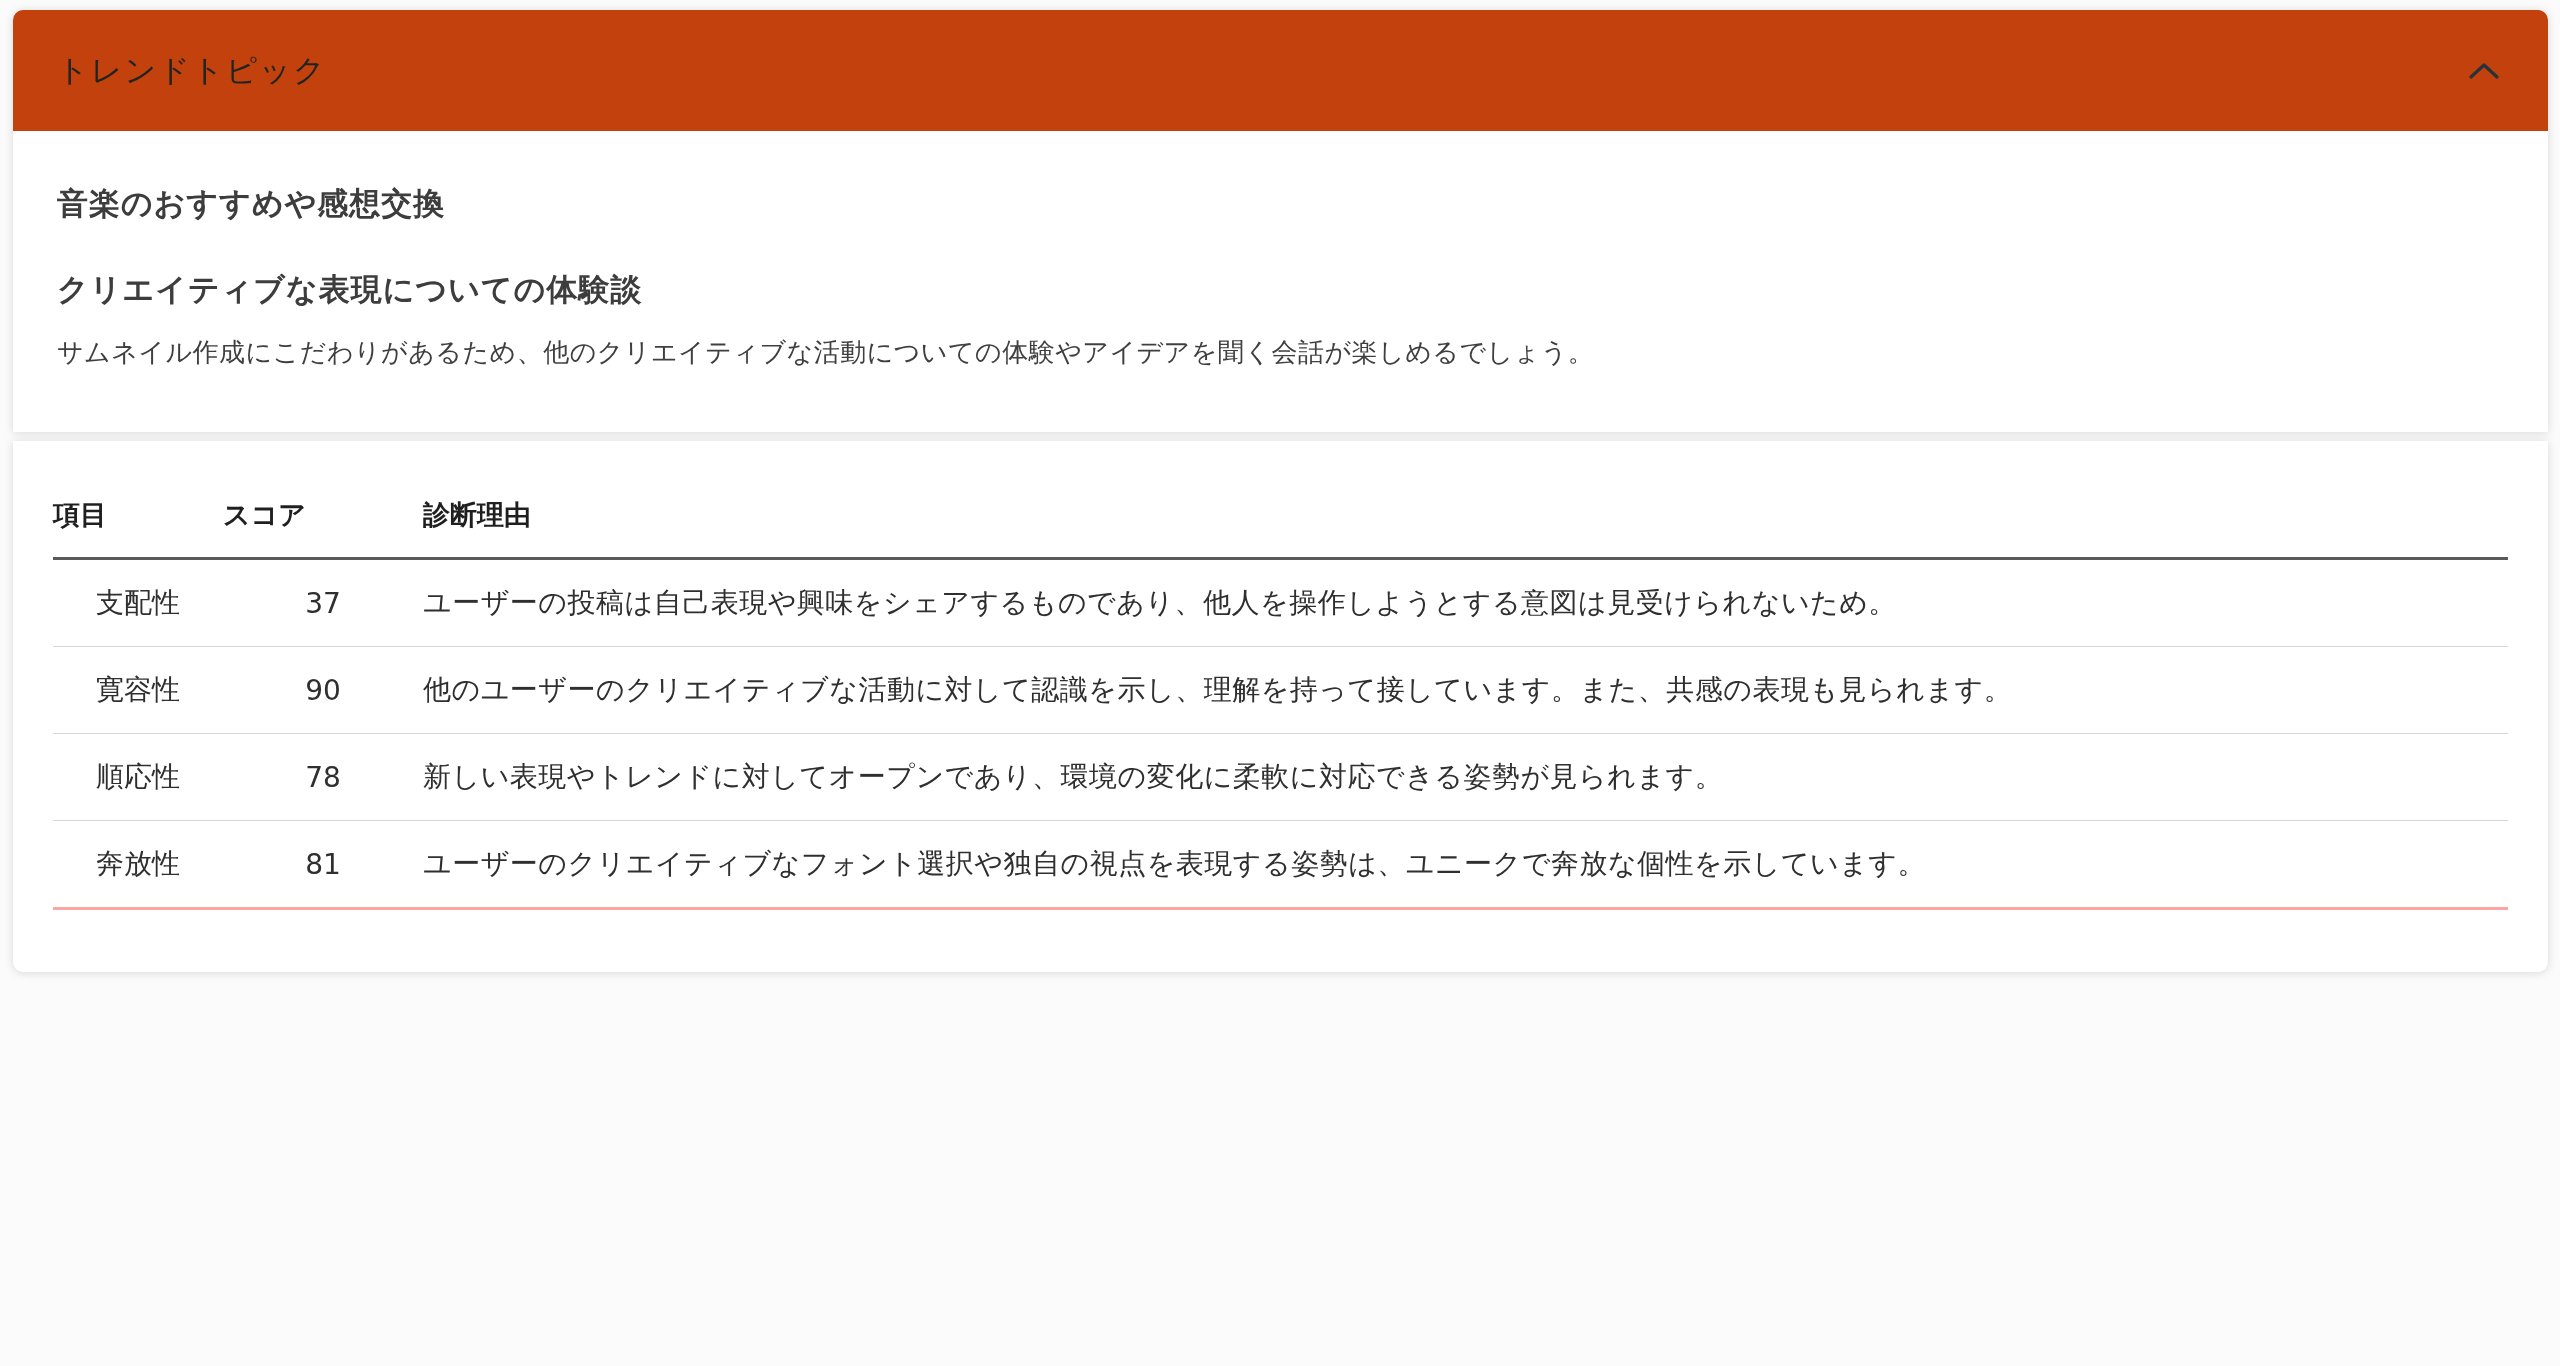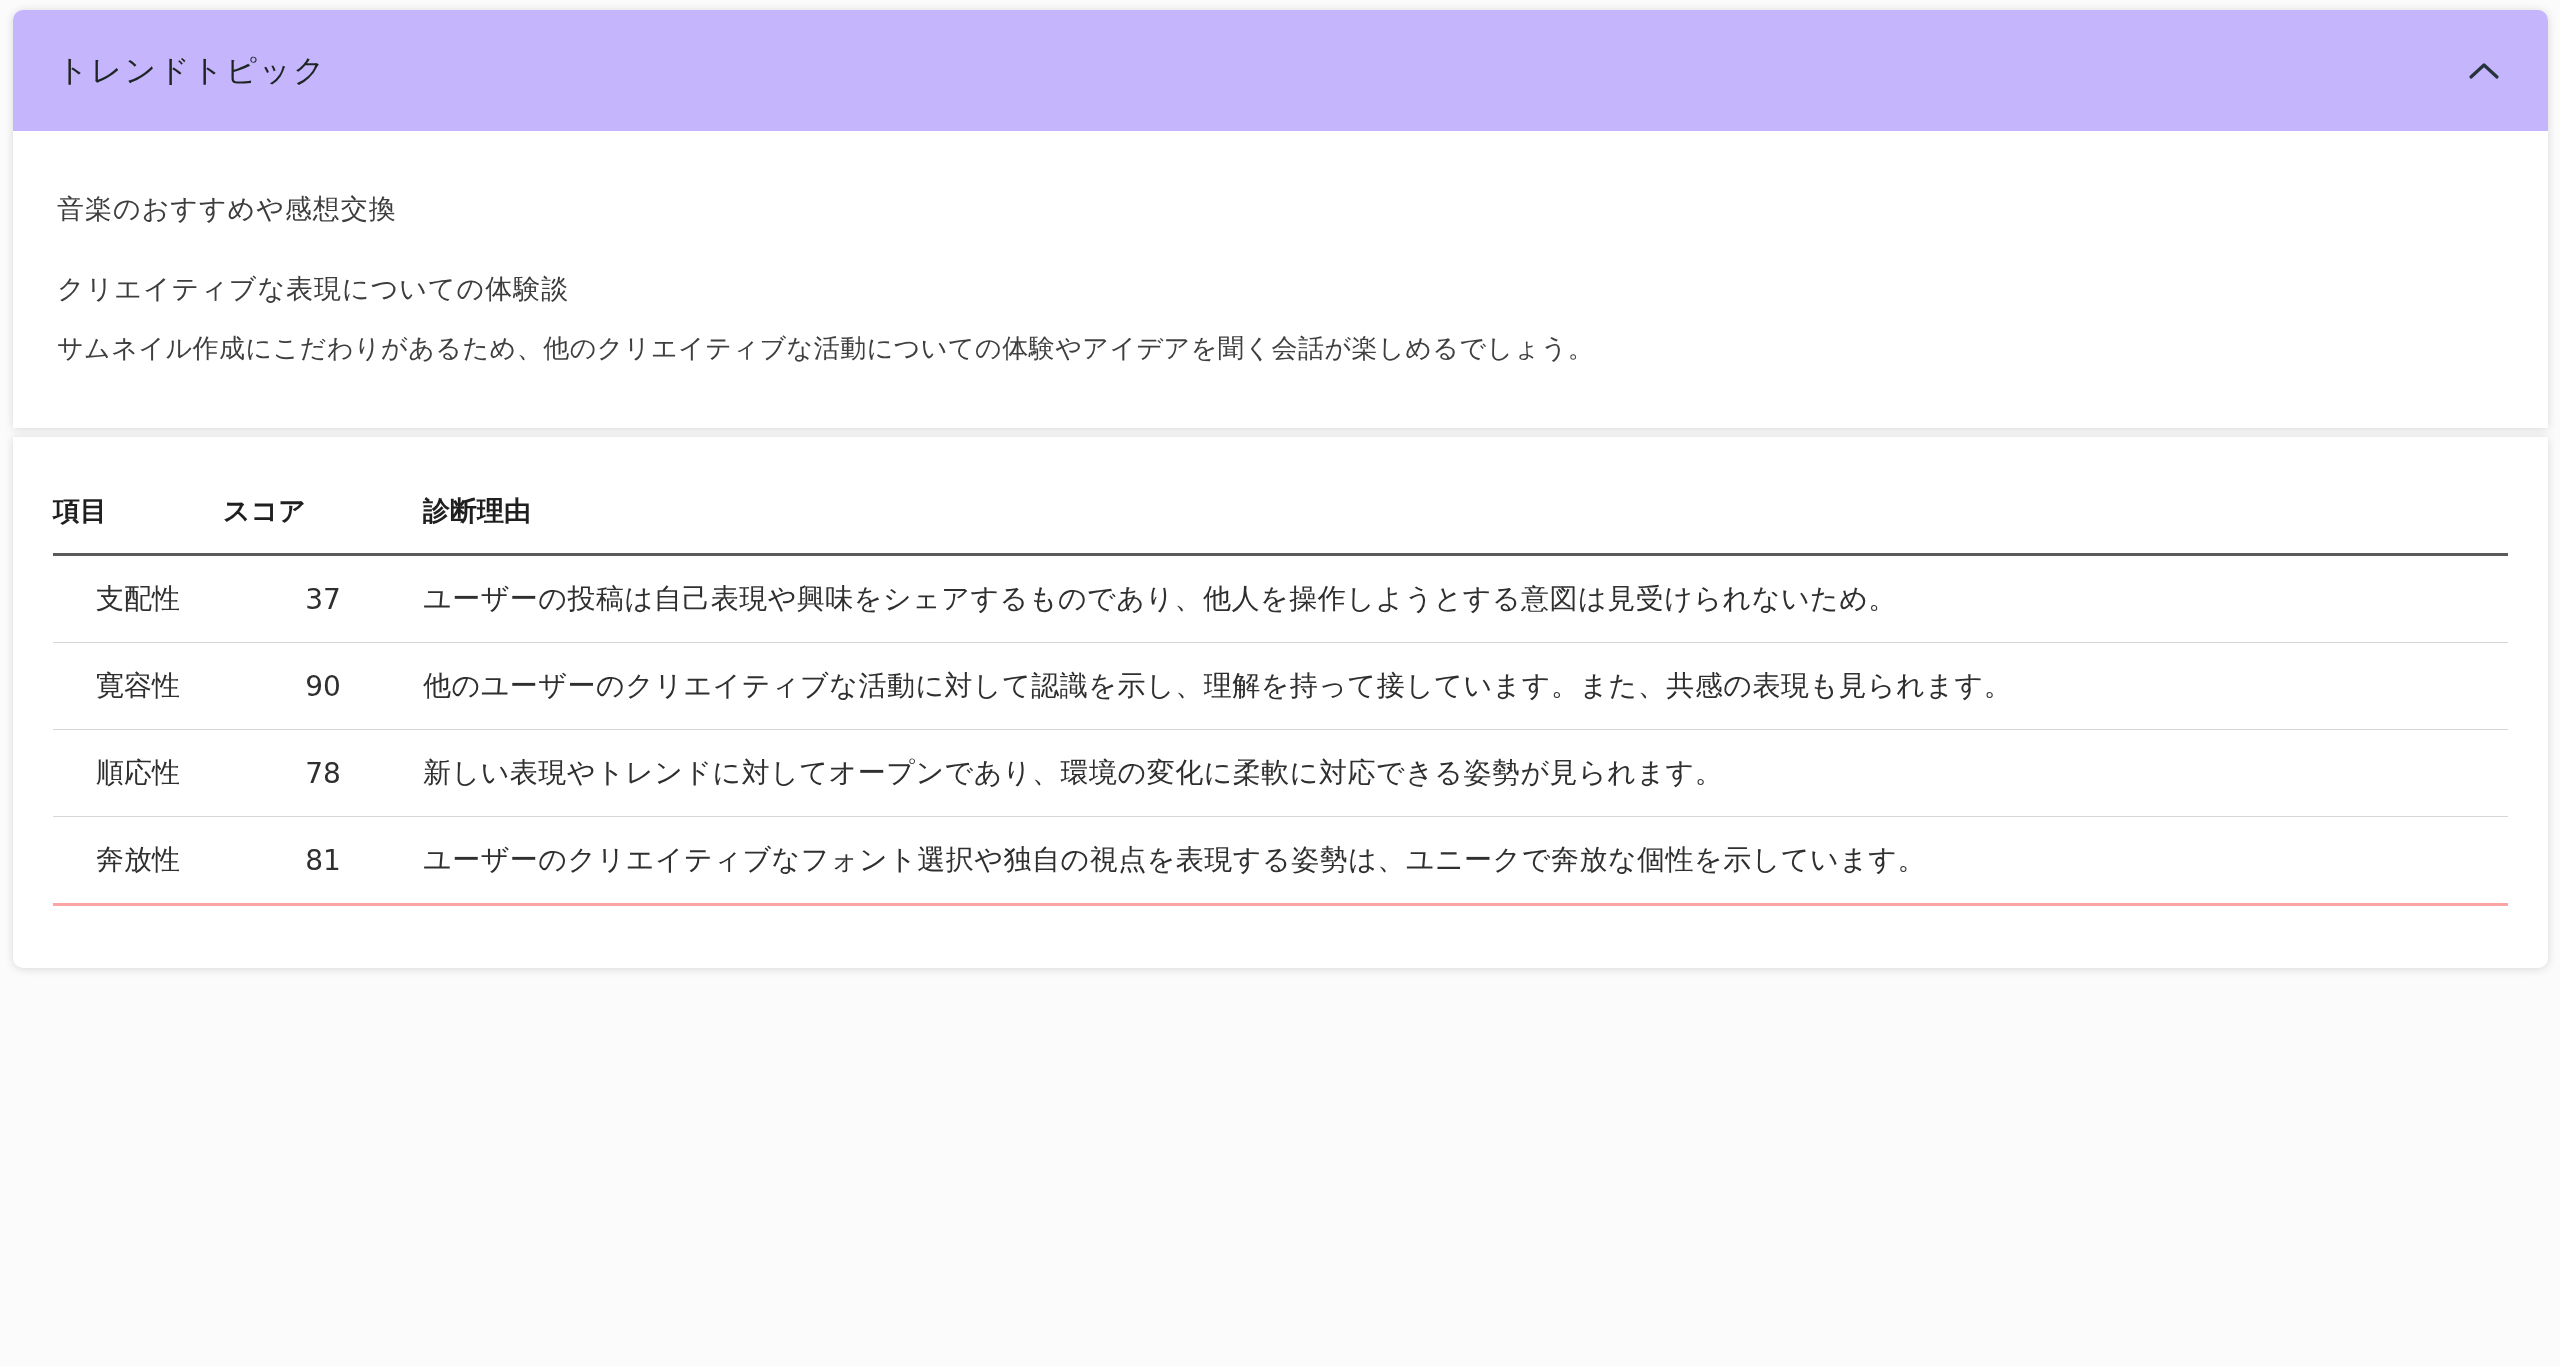--- a/index.html
+++ b/index.html
@@ -18,21 +18,21 @@
   }
   .panel.first {
     border-radius:10px 10px 0 0;
     margin-bottom:9px;
   }
   .panel.second {
     border-radius:0 0 10px 10px;
   }
 
   .panel-header {
-    background:#c4b5fd;
+    background:#c2410c;
     height:121px;
     display:flex;
     align-items:center;
     justify-content:space-between;
     padding:0 44px 0 44px;
     box-sizing:border-box;
     cursor:pointer;
   }
   .panel.first .panel-header { border-radius:10px 10px 0 0; }
   .panel-title {
@@ -43,25 +43,25 @@
   .chevron-btn {
     width:40px; height:40px;
     display:flex; align-items:center; justify-content:center;
     background:transparent; border:none; padding:0;
   }
 
   
   .topics-body { padding:48px 44px 18px 44px; }
   .topic { margin-bottom:44px; }
   .topic-title {
-    font-size:27px;
+    font-size:31px;
     letter-spacing:1px;
     color:#3d3d3d;
-    margin:12px 0 24px 0;
-    font-weight:normal;
+    margin:4px 0 24px 0;
+    font-weight:bold;
   }
   .topic-desc {
     font-size:26px;
     color:#3f3f3f;
     margin:0;
     letter-spacing:0.5px;
   }
 
   
   .table-body { padding:34px 40px 62px 40px; }

